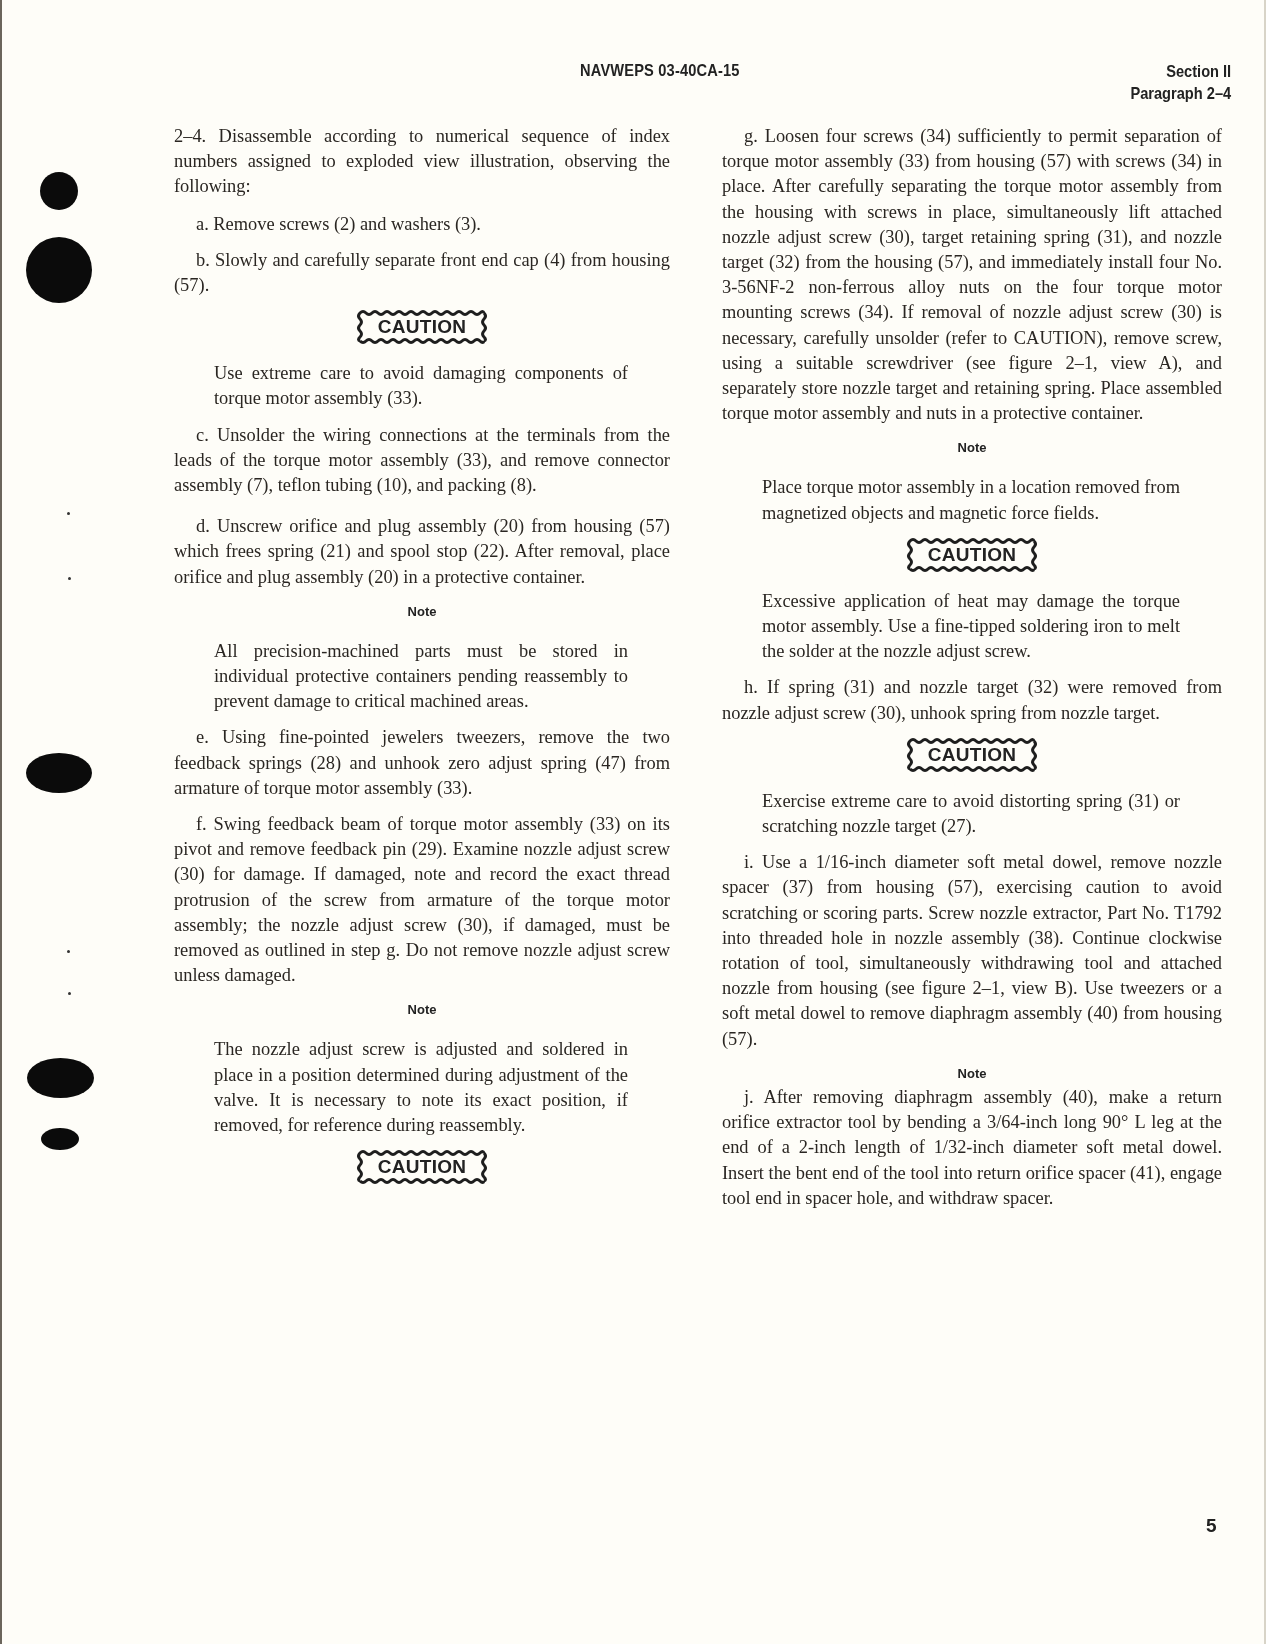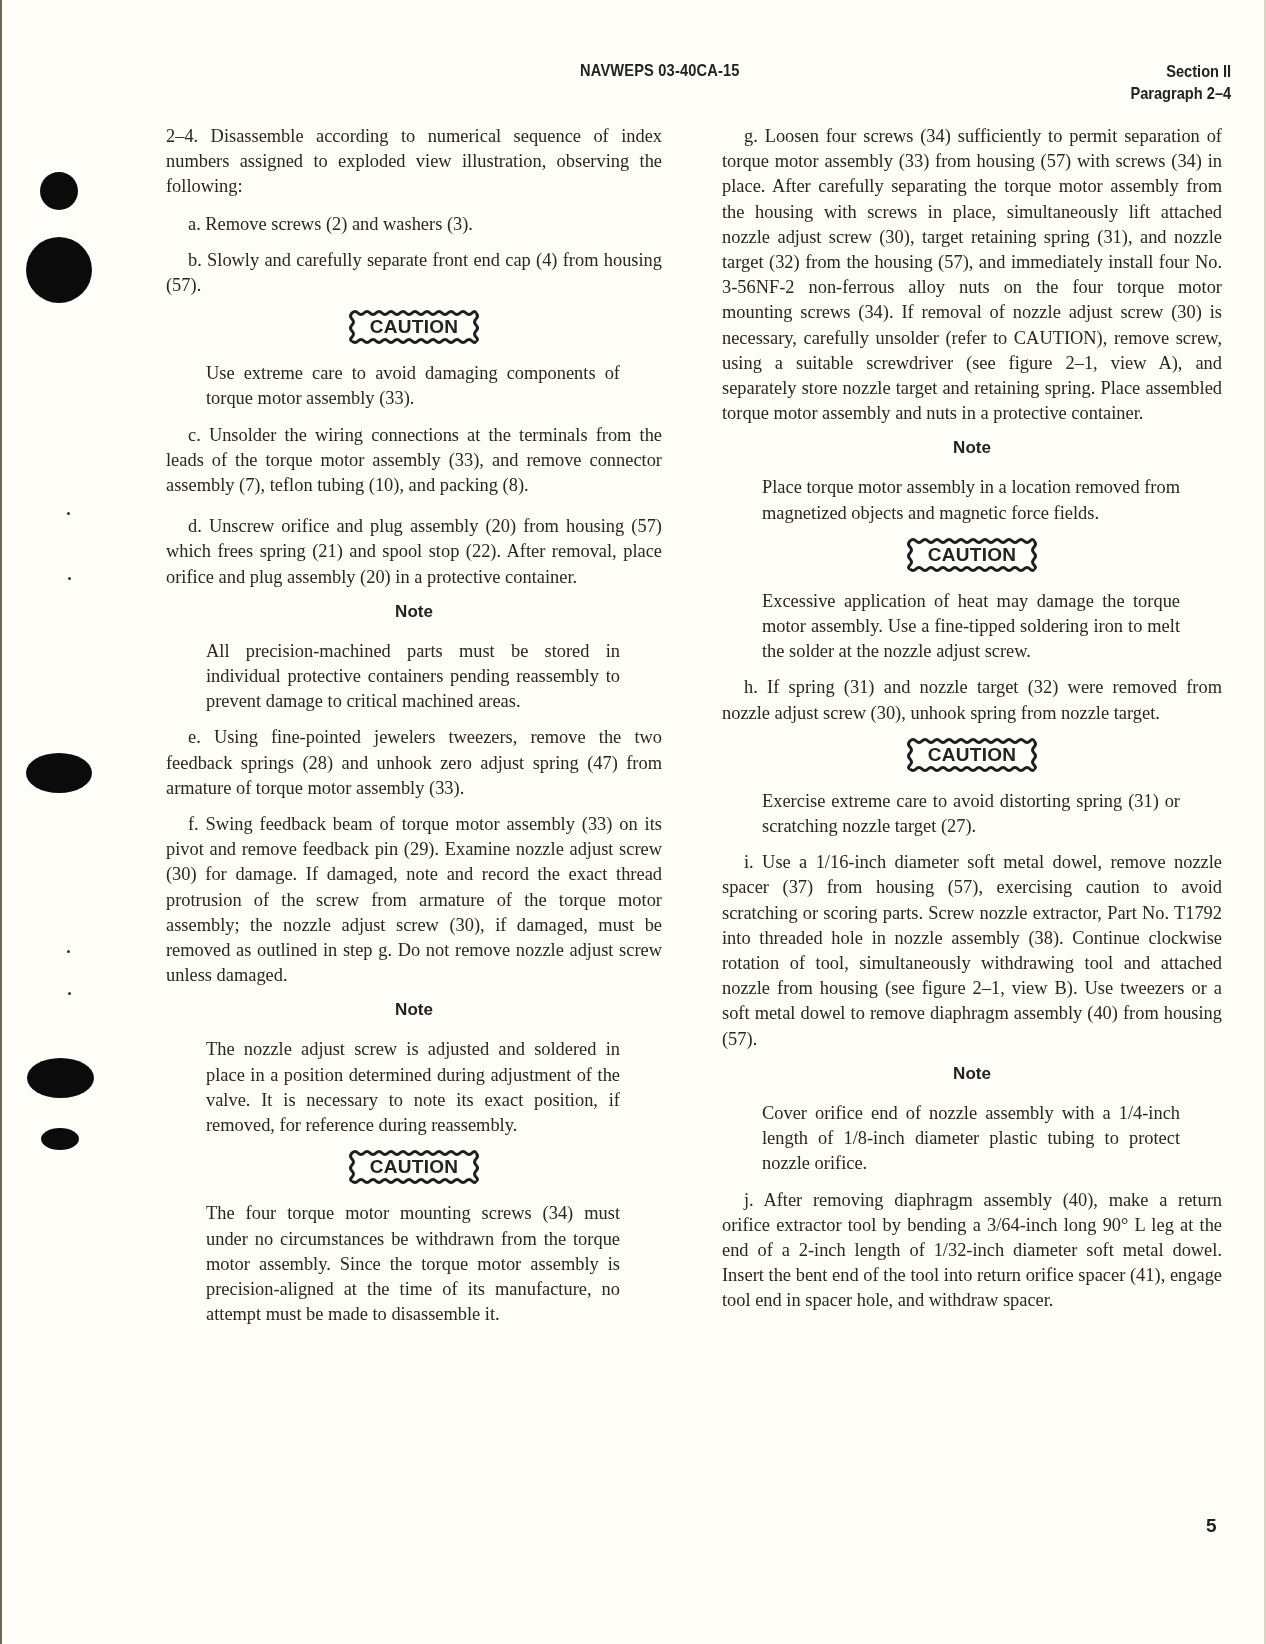--- a/index.html
+++ b/index.html
@@ -21,31 +21,31 @@
     transform: scaleX(0.86); transform-origin: left top;
   }
   .hdr-right {
     position: absolute; right: 35px; top: 61px; text-align: right;
     font-family: "Liberation Sans", "DejaVu Sans", sans-serif;
     font-weight: bold; font-size: 17px; line-height: 22px; color: #222;
     transform: scaleX(0.86); transform-origin: right top;
   }
 
   .col { position: absolute; top: 124px; font-size: 18.4px; line-height: 25.2px; }
-  .col-left { left: 166px; width: 496px; }
+  .col-left { left: 174px; width: 496px; }
   .col-right { left: 722px; width: 500px; }
 
   .para { text-align: justify; margin: 0 0 11px 0; }
   .para.first { margin-bottom: 12px; }
   .indent-block { margin-left: 40px; margin-right: 42px; text-align: justify; margin-bottom: 11px; margin-top: 16px; }
 
   .note-title {
     text-align: center;
     font-family: "Liberation Sans", "DejaVu Sans", sans-serif;
-    font-weight: bold; font-size: 17px; line-height: 22px; color: #222; margin: 2px 0 0 0;
+    font-weight: bold; font-size: 13px; line-height: 22px; color: #222; margin: 2px 0 0 0;
   }
   .caution-wrap { text-align: center; margin: 6px 0 10px 0; }
   .caution-box {
     display: inline-block; position: relative;
     width: 132px; height: 36px; line-height: 36px;
   }
   .caution-box svg { position: absolute; left: 0; top: 0; }
   .caution-label {
     position: relative;
     font-family: Liberation Sans, sans-serif;
@@ -113,21 +113,20 @@
     <span class="caution-box">
       <svg width="132" height="36" viewBox="0 0 132 36">
         <path d="M4,4 q3,-3 6,0 t6,0 t6,0 t6,0 t6,0 t6,0 t6,0 t6,0 t6,0 t6,0 t6,0 t6,0 t6,0 t6,0 t6,0 t6,0 t6,0 t6,0 t6,0 t6,0 t4,0
                  M4,32 q3,3 6,0 t6,0 t6,0 t6,0 t6,0 t6,0 t6,0 t6,0 t6,0 t6,0 t6,0 t6,0 t6,0 t6,0 t6,0 t6,0 t6,0 t6,0 t6,0 t6,0 t4,0
                  M4,4 q-3,3 0,6 t0,6 t0,6 t0,6 t0,4
                  M128,4 q3,3 0,6 t0,6 t0,6 t0,6 t0,4" fill="none" stroke="#1e1e1e" stroke-width="3"></path>
       </svg>
       <span class="caution-label">CAUTION</span>
     </span>
   </div>
-  <p class="indent-block">The four torque motor mounting screws (34) must under no circumstances be withdrawn from the torque motor assembly. Since the torque motor assembly is precision-aligned at the time of its manufacture, no attempt must be made to disassemble it.</p>
 </div>
 
 <div class="col col-right">
   <p class="para" style="text-indent:22px;">g. Loosen four screws (34) sufficiently to permit separation of torque motor assembly (33) from housing (57) with screws (34) in place. After carefully separating the torque motor assembly from the housing with screws in place, simultaneously lift attached nozzle adjust screw (30), target retaining spring (31), and nozzle target (32) from the housing (57), and immediately install four No. 3-56NF-2 non-ferrous alloy nuts on the four torque motor mounting screws (34). If removal of nozzle adjust screw (30) is necessary, carefully unsolder (refer to CAUTION), remove screw, using a suitable screwdriver (see figure 2–1, view A), and separately store nozzle target and retaining spring. Place assembled torque motor assembly and nuts in a protective container.</p>
 
   <div class="note-title">Note</div>
   <p class="indent-block">Place torque motor assembly in a location removed from magnetized objects and magnetic force fields.</p>
 
   <div class="caution-wrap">
     <span class="caution-box">
@@ -153,18 +152,17 @@
                  M128,4 q3,3 0,6 t0,6 t0,6 t0,6 t0,4" fill="none" stroke="#1e1e1e" stroke-width="3"></path>
       </svg>
       <span class="caution-label">CAUTION</span>
     </span>
   </div>
   <p class="indent-block">Exercise extreme care to avoid distorting spring (31) or scratching nozzle target (27).</p>
 
   <p class="para" style="text-indent:22px;">i. Use a 1/16-inch diameter soft metal dowel, remove nozzle spacer (37) from housing (57), exercising caution to avoid scratching or scoring parts. Screw nozzle extractor, Part No. T1792 into threaded hole in nozzle assembly (38). Continue clockwise rotation of tool, simultaneously withdrawing tool and attached nozzle from housing (see figure 2–1, view B). Use tweezers or a soft metal dowel to remove diaphragm assembly (40) from housing (57).</p>
 
   <div class="note-title">Note</div>
-  <p class="indent-block">Cover orifice end of nozzle assembly with a 1/4-inch length of 1/8-inch diameter plastic tubing to protect nozzle orifice.</p>
 
   <p class="para" style="text-indent:22px;">j. After removing diaphragm assembly (40), make a return orifice extractor tool by bending a 3/64-inch long 90° L leg at the end of a 2-inch length of 1/32-inch diameter soft metal dowel. Insert the bent end of the tool into return orifice spacer (41), engage tool end in spacer hole, and withdraw spacer.</p>
 </div>
 
 <div class="page-num">5</div>
 
 </body></html>

